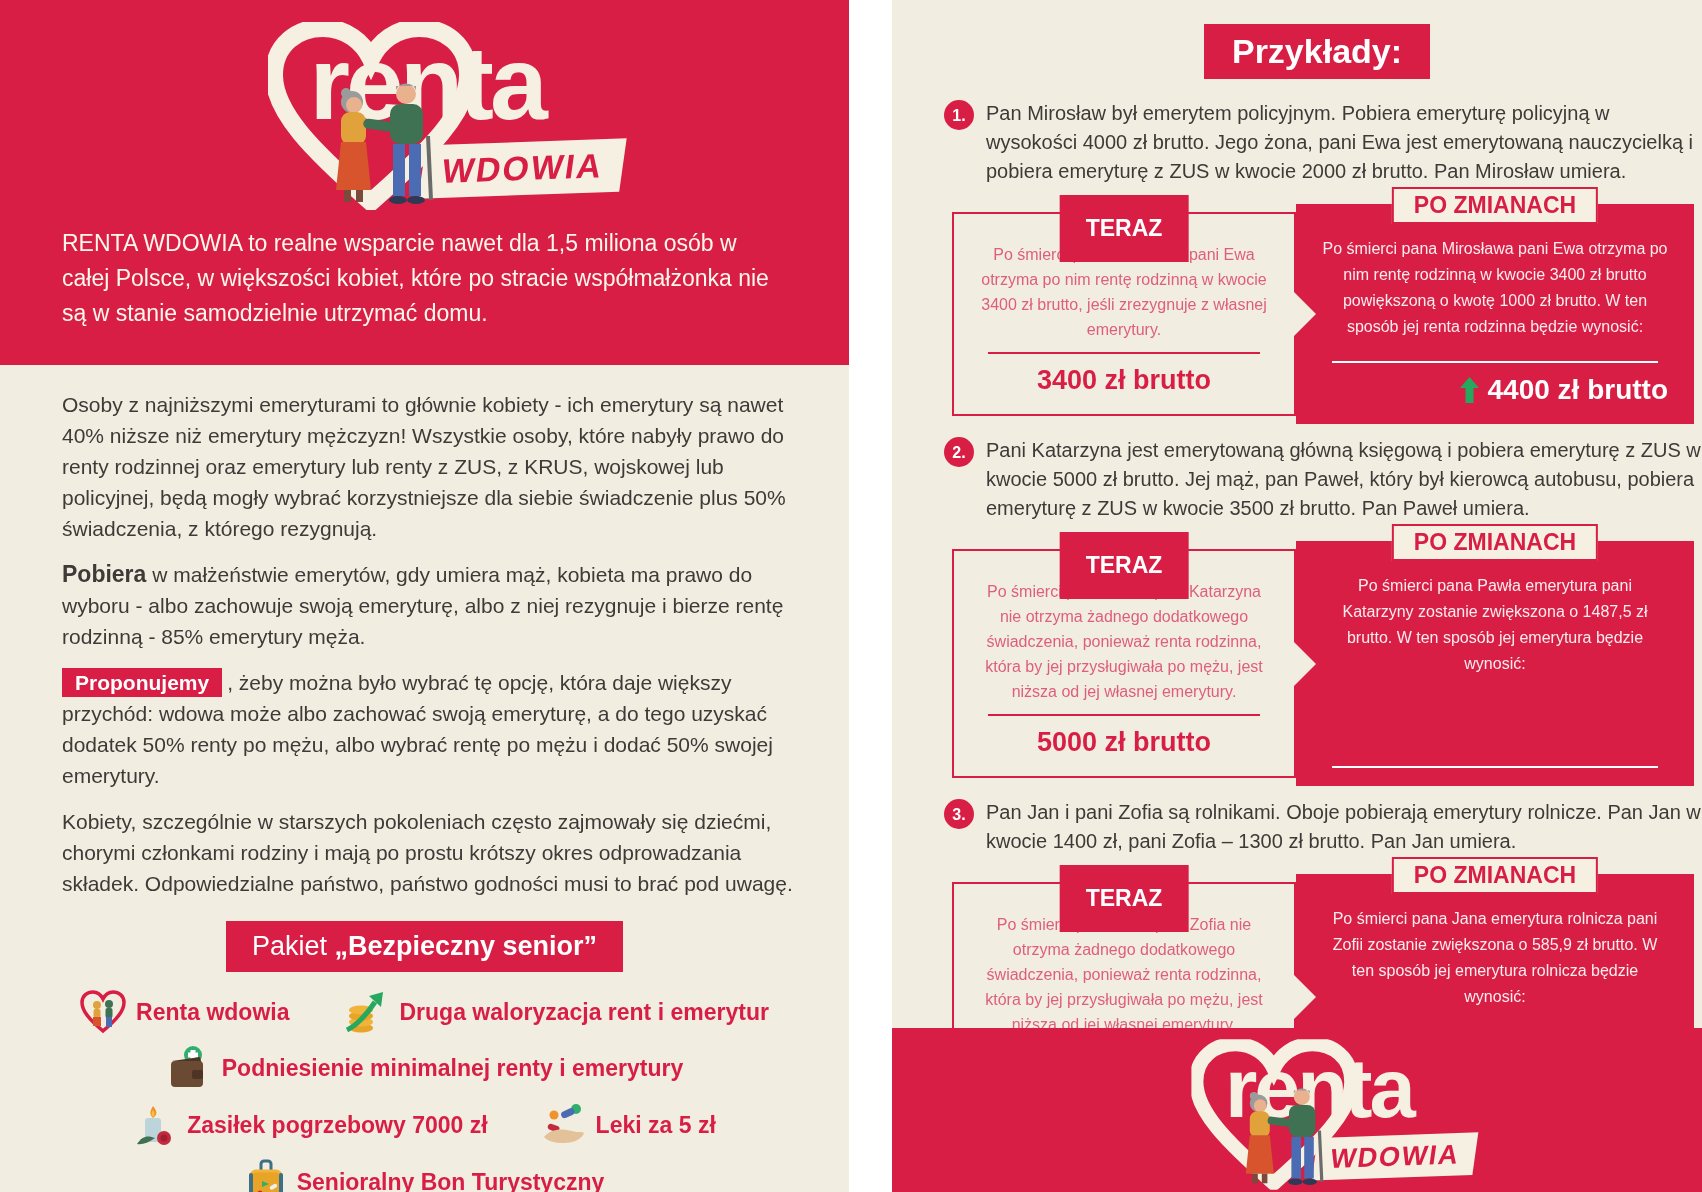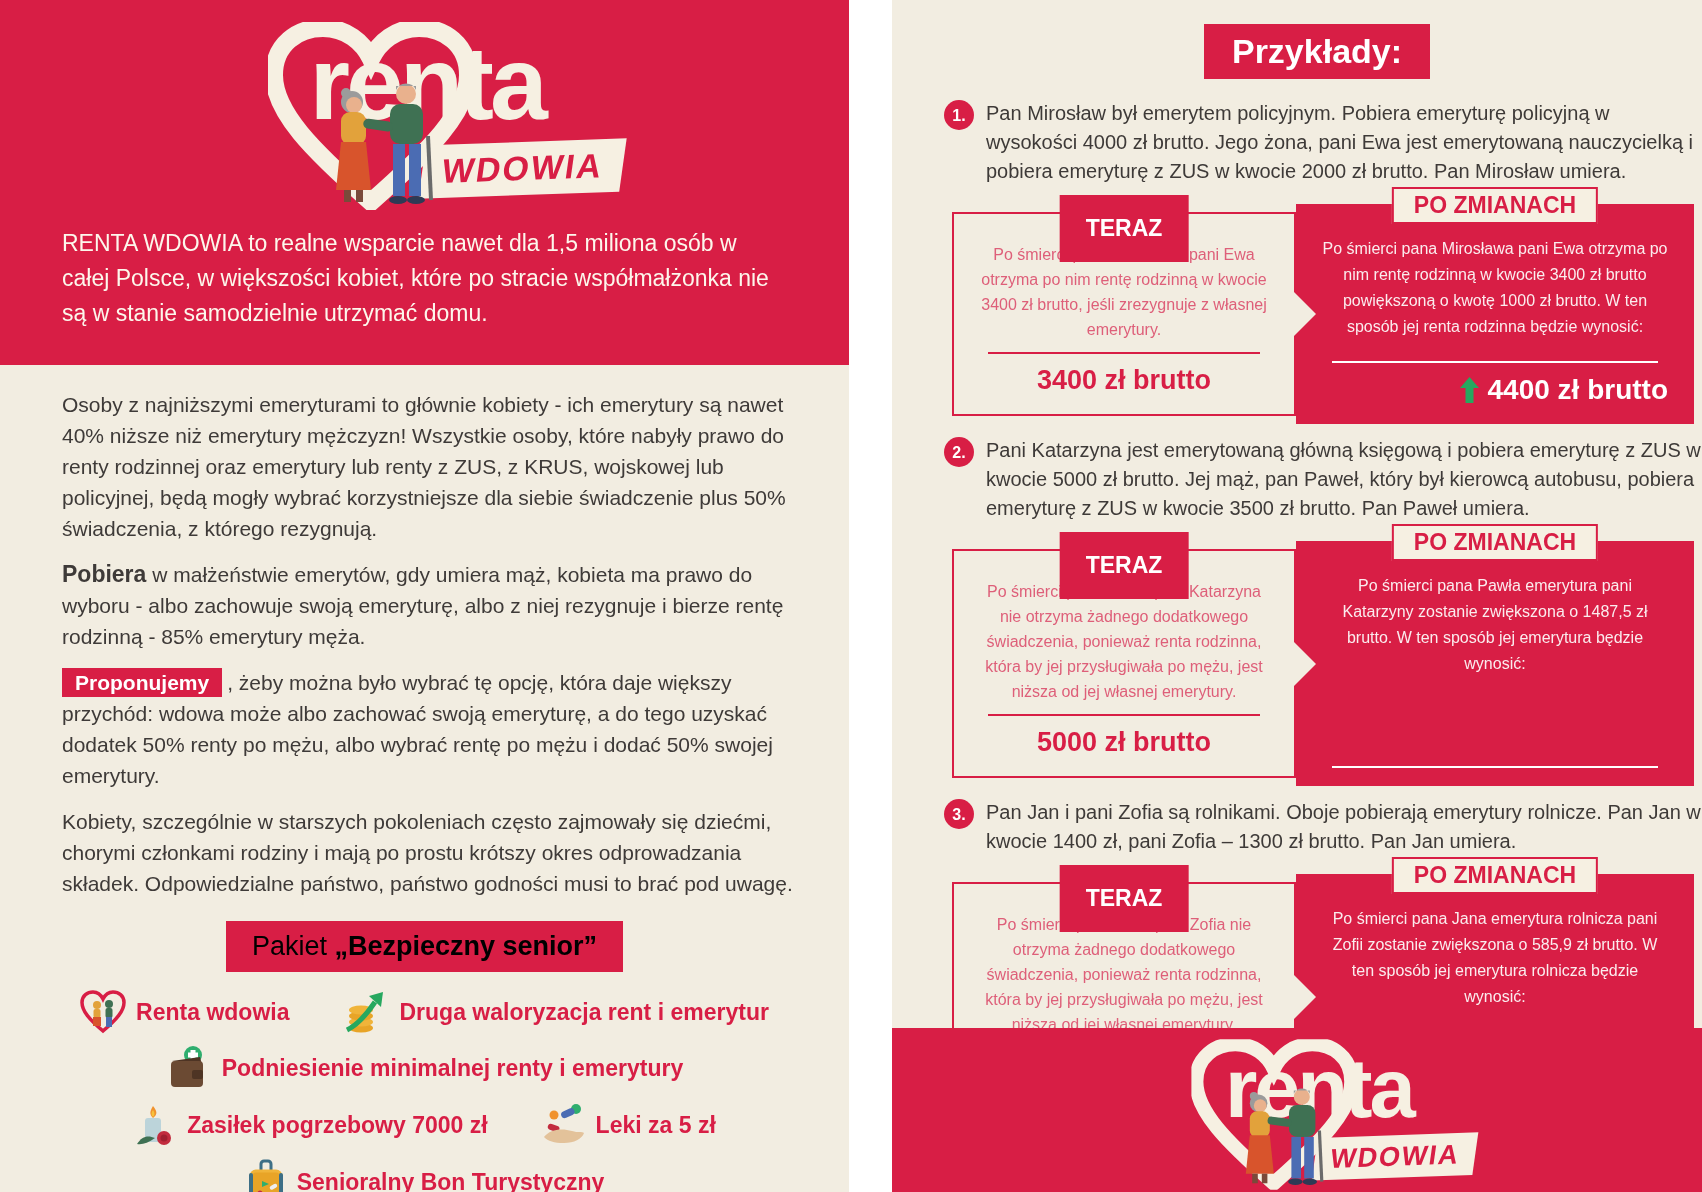--- a/index.html
+++ b/index.html
@@ -19,21 +19,21 @@
                transform:rotate(-2deg) skewX(-10deg);}
   .logo-couple{position:absolute;left:116px;top:58px;}
 
   .left-intro{margin:10px 62px 0;color:#fdf7ec;font-weight:400;font-size:23px;line-height:35px;}
 
   .left-body{padding:24px 56px 0 62px;color:#3e3a38;font-size:21px;line-height:31px;}
   .left-body p{margin:0 0 15px 0;}
   .lead-bold{font-weight:800;font-size:23px;}
   .highlight{background:#d81e45;color:#ffffff;font-weight:700;padding:3px 13px;margin-right:5px;}
 
-  .pakiet{width:fit-content;margin:22px auto 0;background:#d81e45;color:#000000;
+  .pakiet{width:fit-content;margin:22px auto 0;background:#d81e45;color:#ffffff;
           font-size:27px;padding:10px 26px;}
   .pakiet-bold{font-weight:800;}
 
   .benefits{margin-top:18px;display:flex;flex-direction:column;gap:11px;align-items:center;}
   .benefit-row{display:flex;gap:52px;justify-content:center;align-items:center;}
   .benefit{display:flex;align-items:center;gap:10px;color:#d81e45;font-weight:800;font-size:23px;}
   .benefit svg{flex:0 0 auto;}
 
   
   .right-panel{position:absolute;left:892px;top:0;width:850px;height:1192px;background:#f2ede1;}

